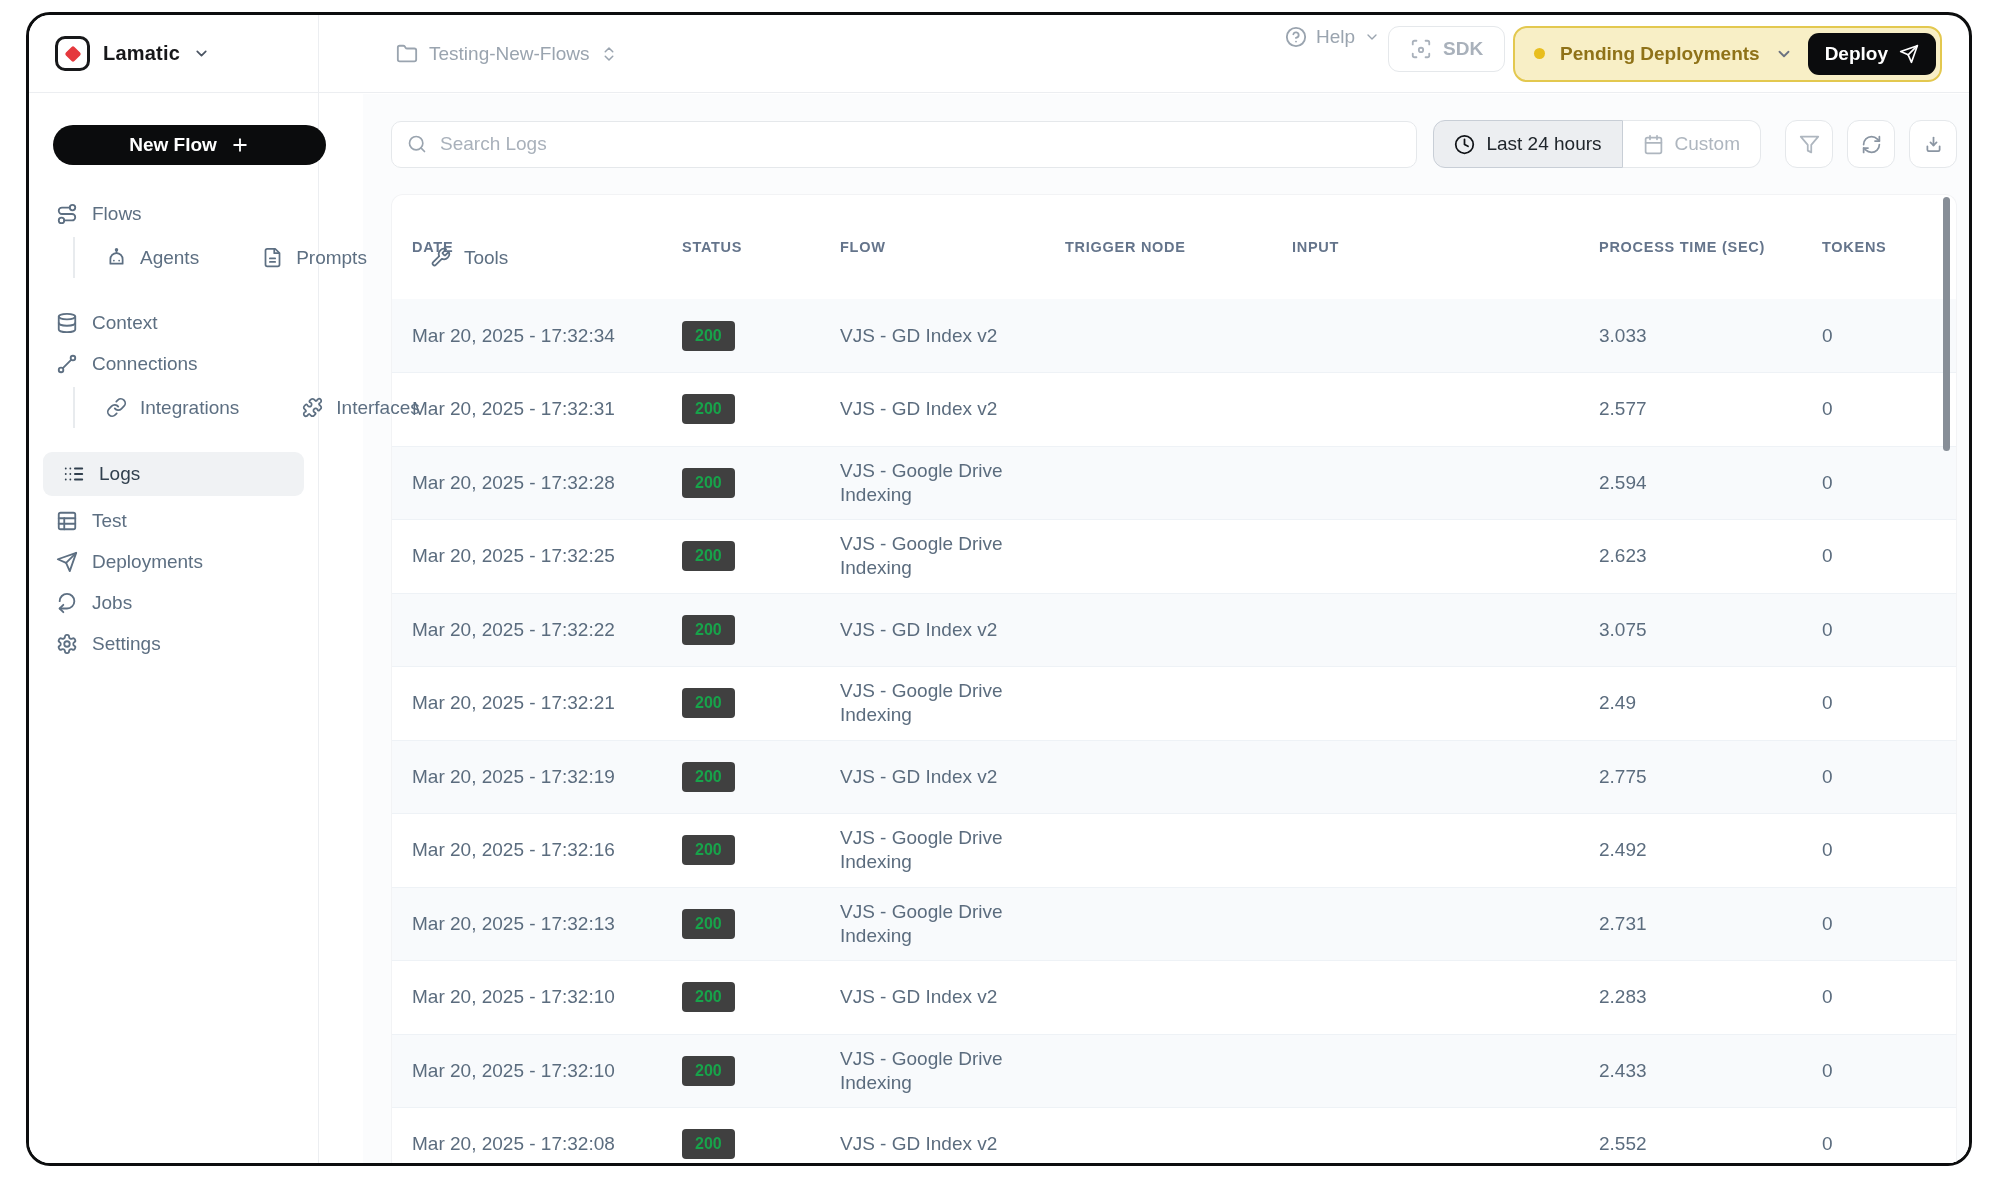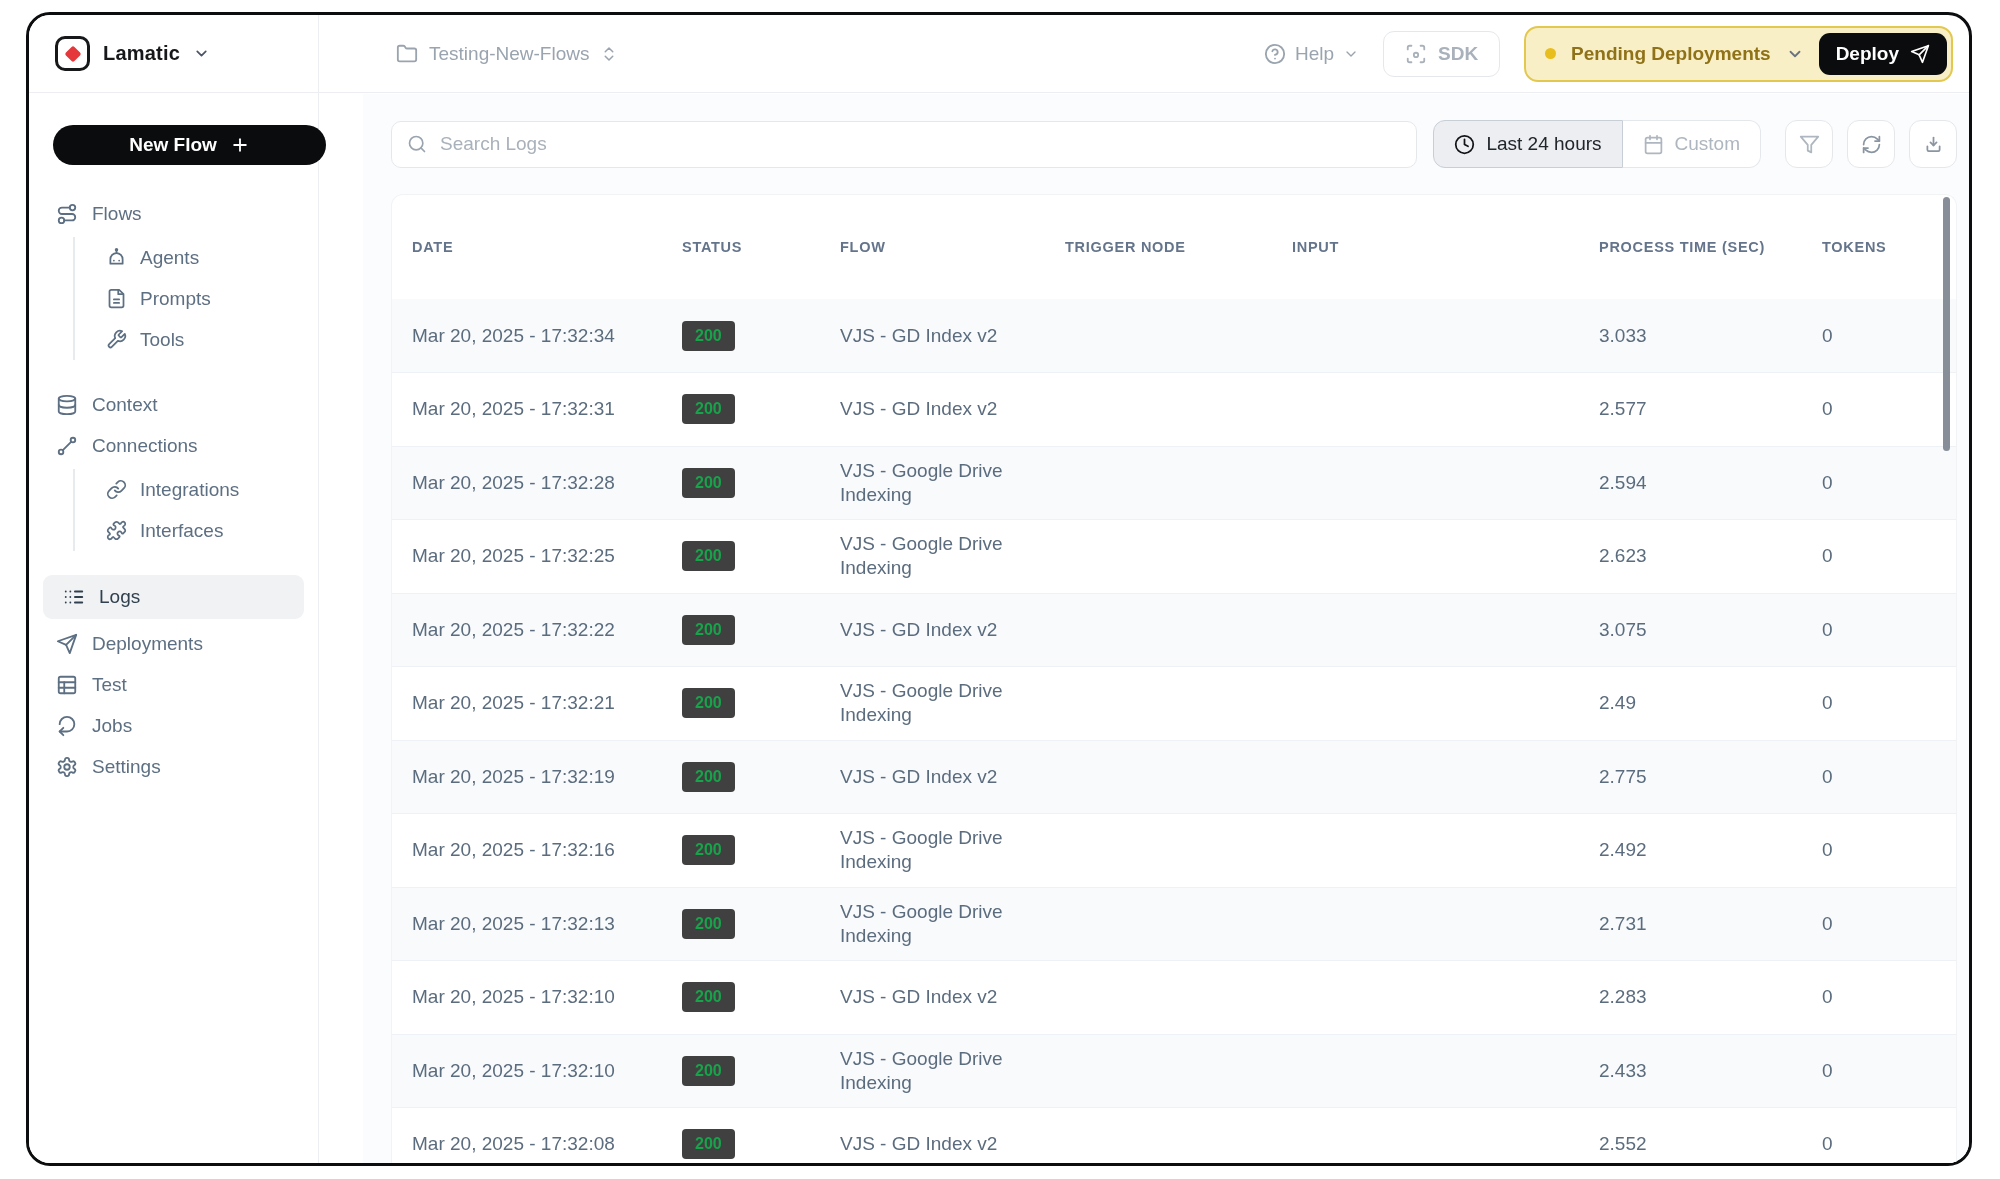--- a/index.html
+++ b/index.html
@@ -11,35 +11,35 @@
     background:#fff; border:3px solid #0c0d0e; border-radius:24px; overflow:hidden;
   }
 
   
   .topbar { position:absolute; left:0; right:0; top:0; height:78px; border-bottom:1px solid #ECEEF1; display:flex; align-items:center; z-index:3; }
   .brand { width:333px; padding-left:26px; display:flex; align-items:center; gap:13px; flex:0 0 auto; }
   .logo { width:35px; height:35px; border:3.5px solid #17181a; border-radius:10px; position:relative; flex:0 0 auto; }
   .logo::after { content:""; position:absolute; inset:0; margin:auto; width:12px; height:12px; background:#E5383D; transform:rotate(45deg); border-radius:2px; }
   .brand-name { font-size:20px; font-weight:700; color:#17181a; letter-spacing:.01em; }
   .workspace { display:flex; align-items:center; gap:11px; margin-left:34px; color:#9AA4AF; font-size:19px; cursor:pointer; }
-  .topbar-right { margin-left:auto; display:flex; align-items:center; gap:24px; padding-right:16px; }
+  .topbar-right { margin-left:auto; display:flex; align-items:flex-start; gap:8px; padding-right:27px; }
   .help { display:flex; align-items:center; gap:9px; color:#9AA4AF; font-size:19px; cursor:pointer; }
   .sdk-btn { display:flex; align-items:center; gap:11px; height:46px; padding:0 21px; background:#fff; border:1px solid #E5E8EB; border-radius:11px; color:#A9B1BB; font-size:19px; font-weight:600; cursor:pointer; }
   .pending { display:flex; align-items:center; gap:15px; height:56px; padding:4px 4px 4px 19px; background:#F8EFC6; border:2px solid #E3C84F; border-radius:14px; cursor:pointer; }
   .pending .dot { width:11px; height:11px; border-radius:50%; background:#E8BE1E; }
   .pending-label { color:#8F7218; font-size:19px; font-weight:600; }
   .deploy-btn { display:flex; align-items:center; gap:11px; height:42px; padding:0 17px; background:#0b0c0d; border:none; border-radius:11px; color:#fff; font-size:19px; font-weight:600; cursor:pointer; }
 
   
   .sidebar { position:absolute; left:0; top:0; bottom:0; width:290px; border-right:1px solid #ECEEF1; z-index:2; background:#fff; padding-top:78px; }
   .new-flow { margin:32px 24px 28px 24px; width:273px; height:40px; background:#0b0c0d; border:none; border-radius:20px; color:#fff; font-size:19px; font-weight:600; display:flex; align-items:center; justify-content:center; gap:13px; cursor:pointer; font-family:inherit; }
   .nav { display:flex; flex-direction:column; }
   .item { display:flex; align-items:center; gap:14px; height:41px; padding-left:27px; color:#5D6F82; font-size:19px; cursor:pointer; }
   .item svg, .subitem svg { flex:0 0 auto; }
-  .subgroup { margin:3px 0 3px 44px; border-left:2px solid #E8EBEE; display:flex; flex-direction:column; }
+  .subgroup { margin:3px 0 3px 44px; border-left:2px solid #E8EBEE; display:flex; flex-direction:row;gap:32px; }
   .subitem { display:flex; align-items:center; gap:13px; height:41px; padding-left:31px; color:#5D6F82; font-size:19px; cursor:pointer; }
   .gap-top { margin-top:21px; }
   .item.active { margin:21px 14px 0 14px; padding-left:20px; height:44px; background:#F0F2F4; border-radius:9px; color:#31404E; font-weight:500; }
   .item.active + .item { margin-top:4px; }
 
   
   .main { position:absolute; left:334px; top:79px; right:0; bottom:0; background:#FBFCFD; padding:26px 12px 0 28px; display:flex; flex-direction:column; }
   .toolbar { display:flex; align-items:center; flex:0 0 auto; }
   .search { flex:1 1 auto; min-width:0; max-width:1040px; height:47px; background:#fff; border:1px solid #E5E8EB; border-radius:10px; display:flex; align-items:center; gap:13px; padding:0 15px; color:#9AA4AF; }
   .search input { border:none; outline:none; flex:1; font-size:19px; color:#44505c; background:transparent; font-family:inherit; }
@@ -220,33 +220,33 @@
               <path d="M3 12h.01"></path>
               <path d="M3 18h.01"></path>
               <path d="M8 6h.01"></path>
               <path d="M8 12h.01"></path>
               <path d="M8 18h.01"></path>
             </svg>
           <span>Logs</span>
         </div>
         <div class="item">
           <svg width="22" height="22" viewBox="0 0 24 24" fill="none" stroke="currentColor" stroke-width="2" stroke-linecap="round" stroke-linejoin="round">
-              <path d="m22 2-7 20-4-9-9-4Z"></path>
-              <path d="M22 2 11 13"></path>
-            </svg>
-          <span>Deployments</span>
-        </div>
-        <div class="item">
-          <svg width="22" height="22" viewBox="0 0 24 24" fill="none" stroke="currentColor" stroke-width="2" stroke-linecap="round" stroke-linejoin="round">
               <rect x="3" y="3" width="18" height="18" rx="2"></rect>
               <path d="M3 9h18"></path>
               <path d="M3 15h18"></path>
               <path d="M9 9v12"></path>
             </svg>
           <span>Test</span>
+        </div>
+        <div class="item">
+          <svg width="22" height="22" viewBox="0 0 24 24" fill="none" stroke="currentColor" stroke-width="2" stroke-linecap="round" stroke-linejoin="round">
+              <path d="m22 2-7 20-4-9-9-4Z"></path>
+              <path d="M22 2 11 13"></path>
+            </svg>
+          <span>Deployments</span>
         </div>
         <div class="item">
           <svg width="22" height="22" viewBox="0 0 24 24" fill="none" stroke="currentColor" stroke-width="2" stroke-linecap="round" stroke-linejoin="round">
               <path d="M4 10c0-4.4 3.6-8 8-8s8 3.6 8 8-3.6 8-8 8H4"></path>
               <polyline points="8 22 4 18 8 14"></polyline>
             </svg>
           <span>Jobs</span>
         </div>
         <div class="item">
           <svg width="22" height="22" viewBox="0 0 24 24" fill="none" stroke="currentColor" stroke-width="2" stroke-linecap="round" stroke-linejoin="round">

